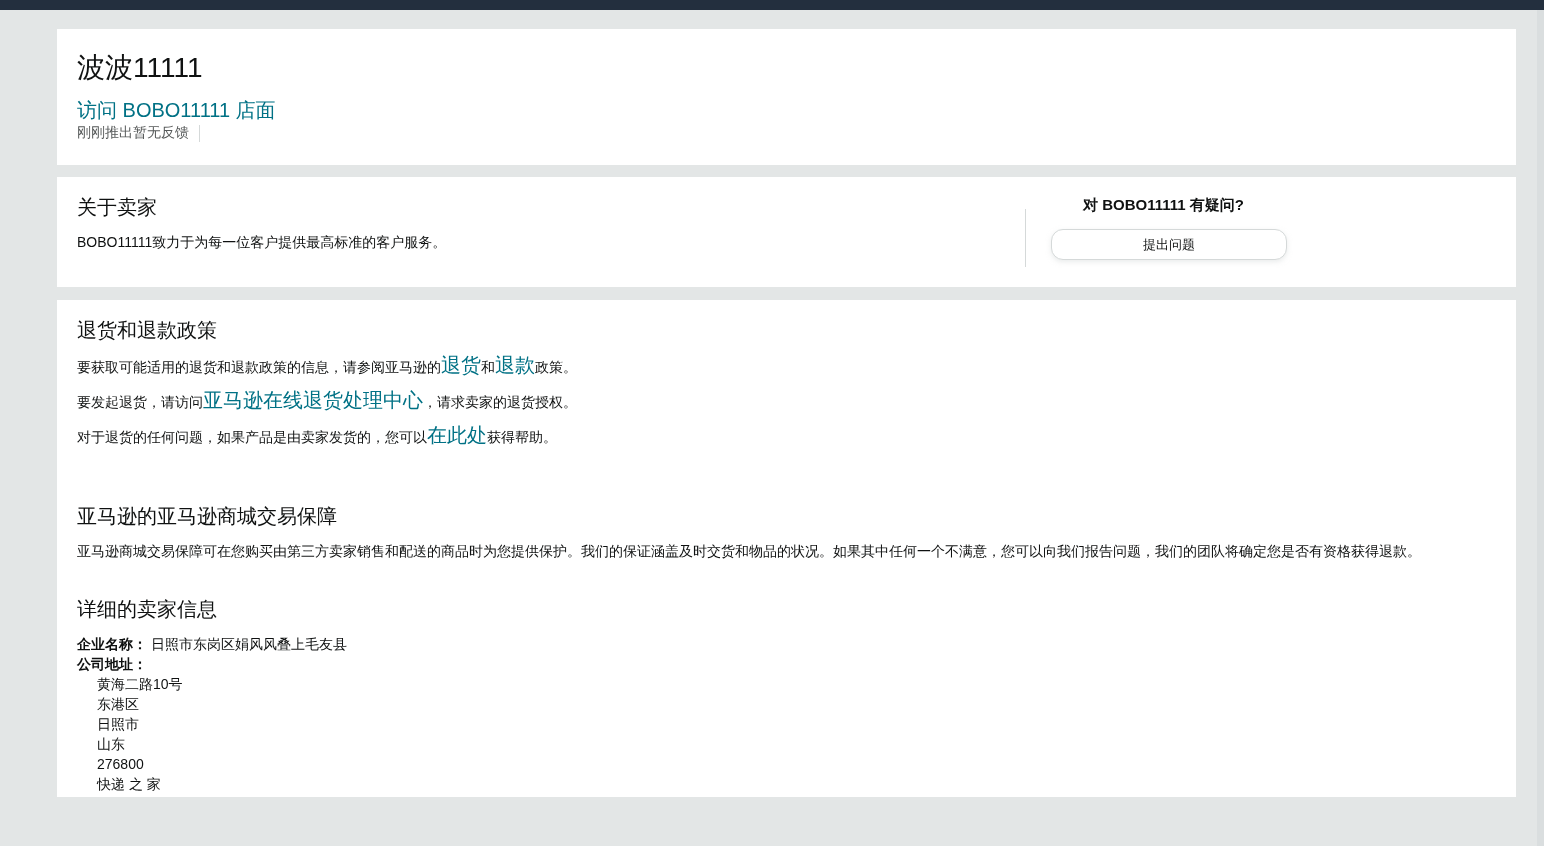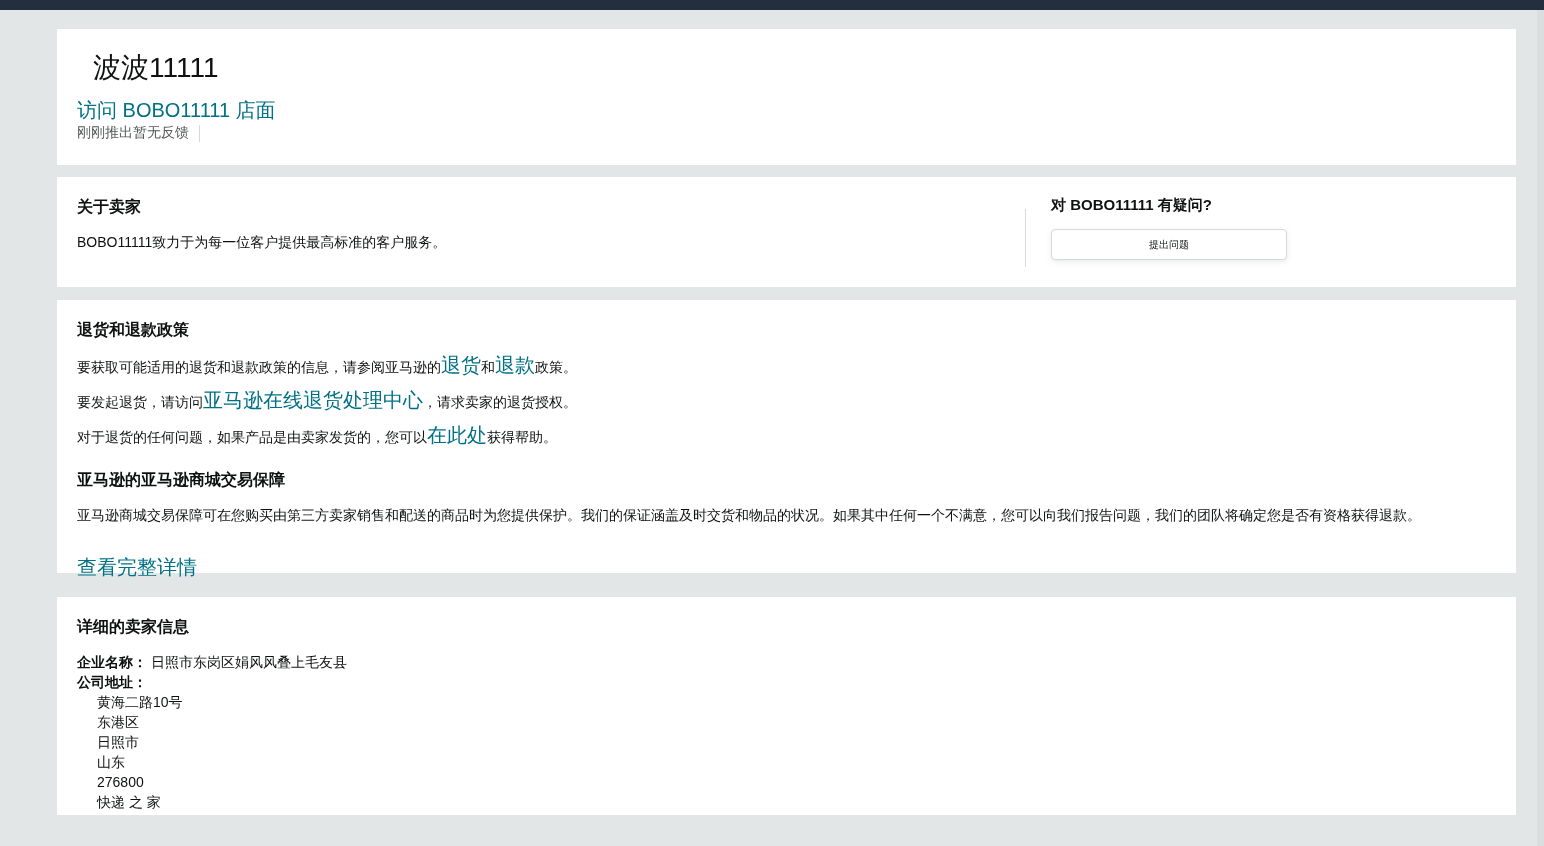--- a/index.html
+++ b/index.html
@@ -22,60 +22,60 @@
     background: #dadedf;
   }
   .card {
     position: absolute; left: 57px; width: 1459px;
     background: #ffffff;
     padding: 18px 20px;
   }
   .card-header  { top: 29px;  height: 136px; padding-top: 22px; }
   .card-about   { top: 177px; height: 110px; display: flex; }
   .card-returns { top: 300px; height: 189px; }
-  .card-guarantee { top: 450px; height: 123px; }
-  .card-details { top: 597px; height: 218px; }
+  .card-guarantee { top: 486px; height: 123px; }
+  .card-details { top: 579px; height: 218px; }
 
   h1.seller-title {
-    font-size: 28px; font-weight: 400; line-height: 34px; color: #0f1111; margin-left: 16px;
+    font-size: 28px; font-weight: 400; line-height: 34px; color: #0f1111;
   }
   a.link {
     color: #007185; text-decoration: none; cursor: pointer; font-size: 20px;
   }
   .storefront-link { display: inline-block; margin-top: 12px; }
   .feedback-row {
     margin-top: 0; display: flex; align-items: center;
     font-size: 14px; color: #565959;
   }
   .vsep {
     display: inline-block; width: 1px; height: 17px;
     background: #d5d9d9; margin-left: 10px;
   }
 
   h2.section-heading {
-    font-size: 16px; font-weight: 700; line-height: 24px; margin-bottom: 13px;
+    font-size: 20px; font-weight: 400; line-height: 24px; margin-bottom: 13px;
   }
   p.body-text { font-size: 14px; line-height: 20px; margin-bottom: 13px; }
 
   .about-left { flex: 1 1 auto; padding-right: 20px; }
   .vdivider {
     width: 1px; background: #d5d9d9;
     margin: 14px 0 0 0; height: 58px; align-self: flex-start;
   }
   .about-right { width: 470px; flex: 0 0 auto; padding-left: 25px; }
-  .question-heading { font-size: 15px; font-weight: 700; line-height: 20px; }
+  .question-heading { font-size: 15px; font-weight: 700; line-height: 20px; margin-left: 32px; }
   .ask-button {
     margin-top: 14px;
     width: 236px; height: 31px;
     background: #ffffff;
     border: 1px solid #d5d9d9;
-    border-radius: 4px;
+    border-radius: 12px;
     box-shadow: 0 2px 5px 0 rgba(213,217,217,.5);
     font-family: inherit;
-    font-size: 10px; color: #0f1111;
+    font-size: 13px; color: #0f1111;
     cursor: pointer;
   }
 
   .guarantee-link { display: inline-block; margin-top: 16px; font-size: 14px; }
 
   .info-line { font-size: 14px; line-height: 20px; }
   .info-label { font-weight: 700; }
   .address-block { margin-left: 20px; }
   .address-line { font-size: 14px; line-height: 20px; }
 </style>

